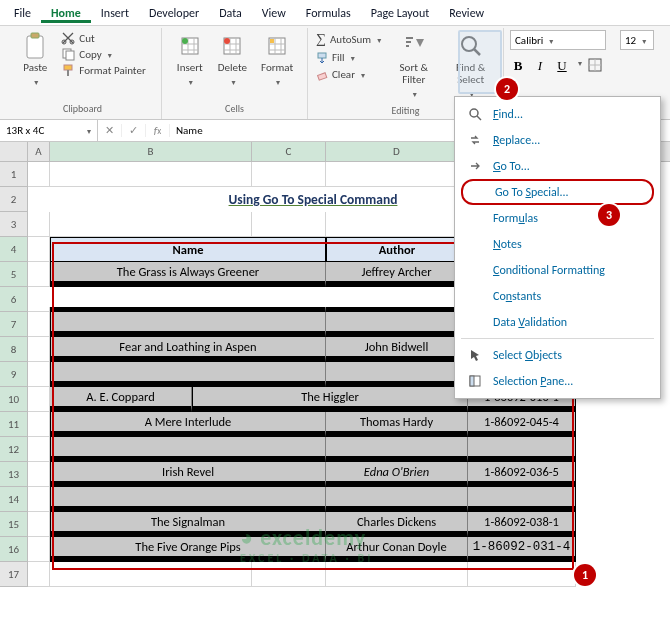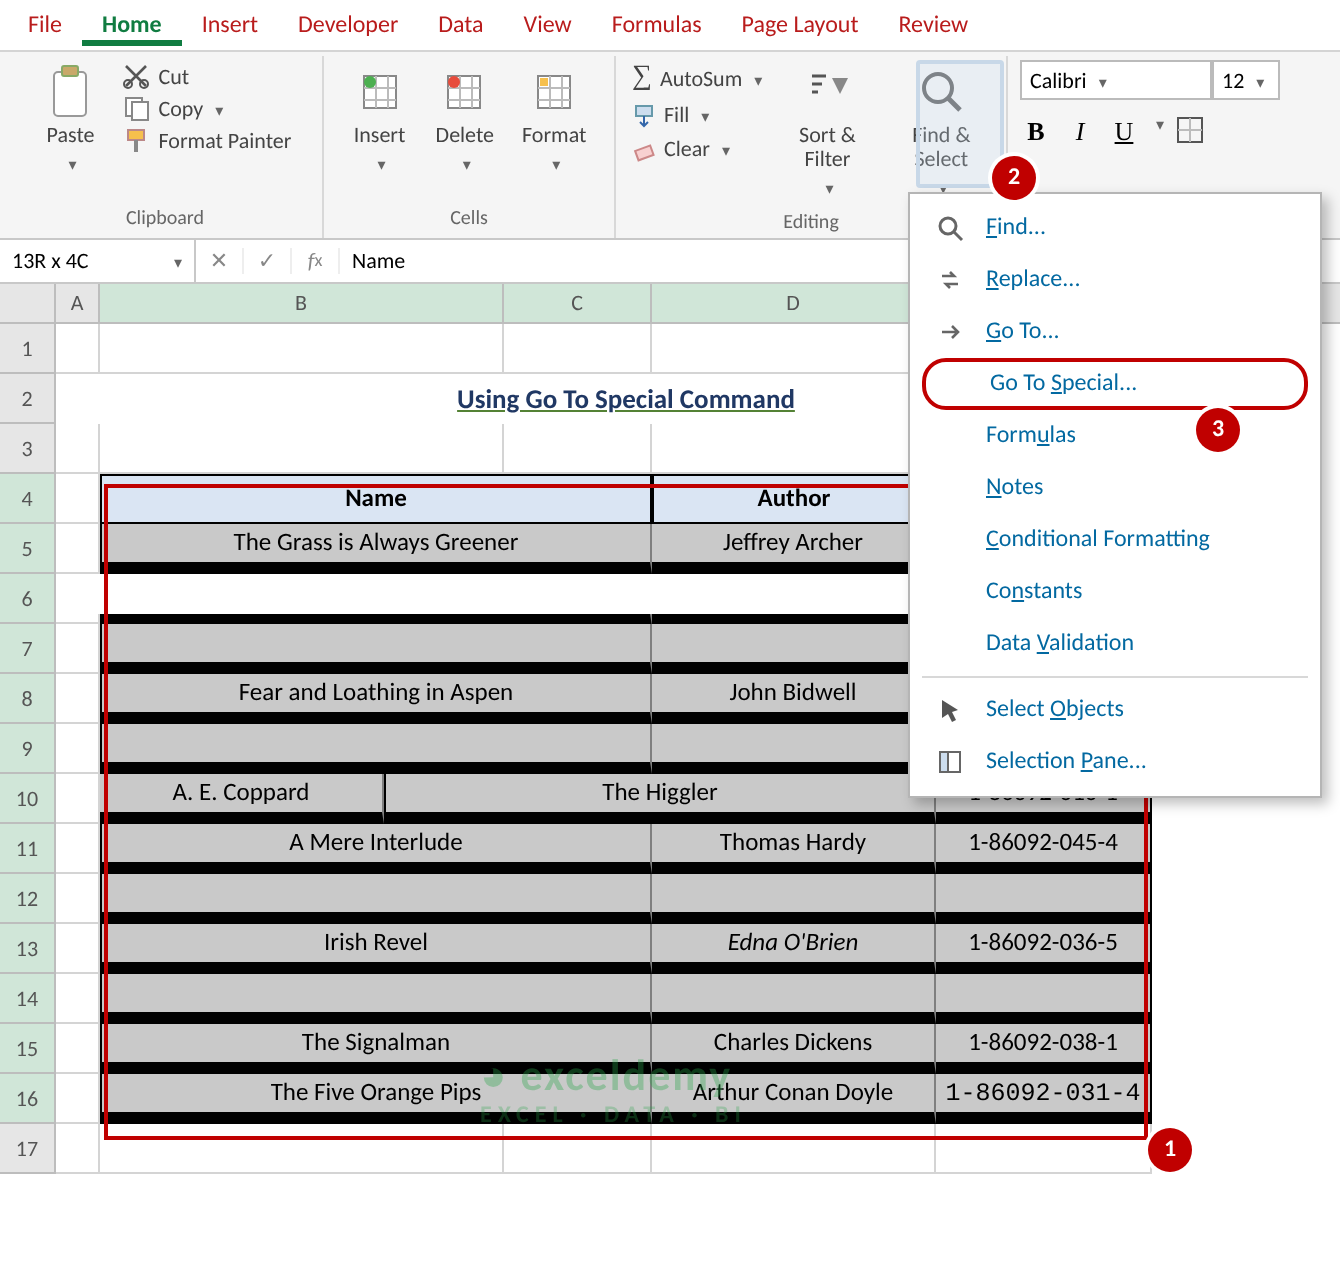--- a/index.html
+++ b/index.html
@@ -1,36 +1,36 @@
 <!DOCTYPE html>
 <html><head>
 <meta charset="utf-8">
 <style>
 * { box-sizing: border-box; margin: 0; padding: 0; font-family: "Segoe UI", Calibri, sans-serif; }
 body { background: #fff; width: 670px; height: 639px; overflow: hidden; position: relative; font-size: 12px; }
 
 
 .menubar { display: flex; align-items: center; height: 26px; padding: 0 4px; border-bottom: 1px solid #d4d4d4; }
-.menubar .mitem { padding: 3px 10px; color: #b91c1c; cursor: default; }
+.menubar .mitem { padding: 3px 10px; color: #0f172a; cursor: default; }
 .menubar .mitem.active { color: #107c41; border-bottom: 3px solid #107c41; font-weight: 600; padding-bottom: 0; }
 
 
 .ribbon { display: flex; background: #f5f5f5; border-bottom: 1px solid #c8c8c8; height: 94px; padding: 2px 4px 0 4px; }
 .rgroup { display: flex; flex-direction: column; border-right: 1px solid #d8d8d8; padding: 2px 6px; align-items: center; justify-content: space-between; }
 .rgroup-label { font-size: 10px; color: #666; text-align: center; padding: 2px 0; }
 .rgroup-body { display: flex; align-items: flex-start; gap: 6px; flex: 1; }
 
 .bigbtn { display: flex; flex-direction: column; align-items: center; gap: 2px; padding: 2px 4px; font-size: 11px; text-align: center; line-height: 1.1; color: #444; }
 .bigbtn .icon { width: 28px; height: 28px; display:flex; align-items:center; justify-content:center; }
 
 .smallrow { display:flex; align-items:center; gap:4px; font-size:11px; color:#444; padding:1px 2px; white-space:nowrap; }
 .smallcol { display:flex; flex-direction:column; gap:0; }
 
 
-.fontbox { display:flex; gap:0; align-items:center; }
+.fontbox { display:flex; gap:14px; align-items:center; }
 .fontsel { border:1px solid #bbb; background:#fff; padding:1px 4px; font-size:11px; height:20px; display:flex; align-items:center; gap:4px; }
 .fontbtns { display:flex; gap:6px; padding-top:4px; }
 .fontbtn { font-family: "Times New Roman", serif; font-size:13px; width:16px; text-align:center; }
 
 
 .fbar { display:flex; align-items:center; border-bottom:1px solid #c8c8c8; height:22px; background:#fff; }
 .namebox { width:98px; border-right:1px solid #c8c8c8; padding:0 6px; font-size:11px; display:flex; align-items:center; justify-content:space-between; height:100%; }
 .fxarea { display:flex; align-items:center; flex:1; }
 .fxarea .fxbtn { width:24px; text-align:center; color:#888; font-size:11px; border-right:1px solid #eee; height:100%; display:flex; align-items:center; justify-content:center;}
 .fxarea input { border:none; outline:none; font-size:11px; padding:0 6px; flex:1; height:100%; }

